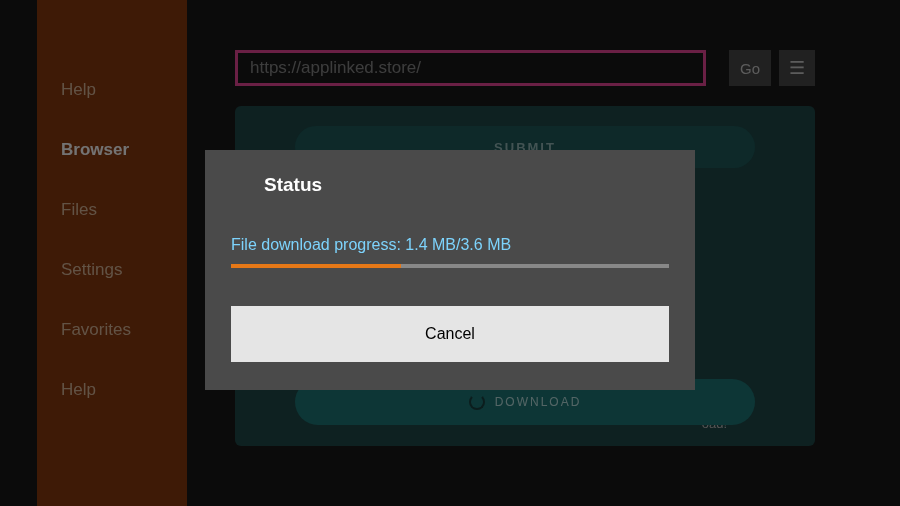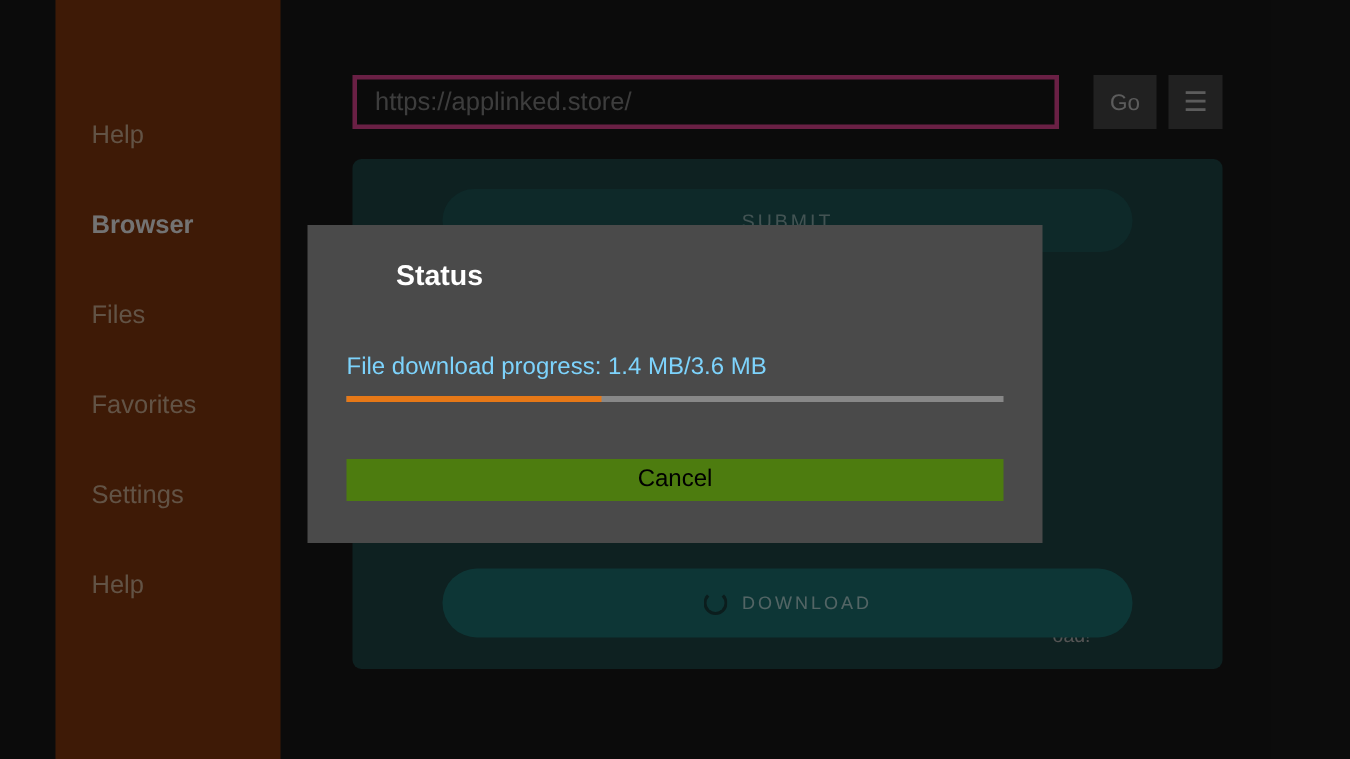--- a/index.html
+++ b/index.html
@@ -91,20 +91,21 @@
       width: 100%;
       height: 42px;
       background: #1f5c5c;
       border: none;
       border-radius: 22px;
       color: #94b8b8;
       font-size: 13px;
       letter-spacing: 2px;
       cursor: pointer;
       margin-bottom: 50px;
+      font-weight: bold;
     }
     .extra-text {
       position: absolute;
       right: 88px;
       top: 310px;
       color: #bbb;
       font-size: 13px;
     }
     .download-button {
       position: absolute;
@@ -165,37 +166,37 @@
     }
     .progress-fill {
       position: absolute;
       left: 0;
       top: 0;
       height: 100%;
       background: #e67817;
     }
     .cancel-button {
       width: 100%;
-      height: 28px;
-      background: #4d7c0f;
+      height: 56px;
+      background: #e5e5e5;
       border: none;
       color: #000;
       font-size: 16px;
       cursor: pointer;
     }
   </style>
 </head>
 <body>
 
 <div class="sidebar">
   <div class="sidebar-item">Help</div>
   <div class="sidebar-item active">Browser</div>
   <div class="sidebar-item">Files</div>
+  <div class="sidebar-item">Settings</div>
   <div class="sidebar-item">Favorites</div>
-  <div class="sidebar-item">Settings</div>
   <div class="sidebar-item">Help</div>
 </div>
 
 <div class="main-area">
   <div class="url-bar-row">
     <input class="url-input" value="https://applinked.store/" style="">
     <button class="go-button">Go</button>
     <button class="menu-button">
       <span>☰</span>
     </button>

